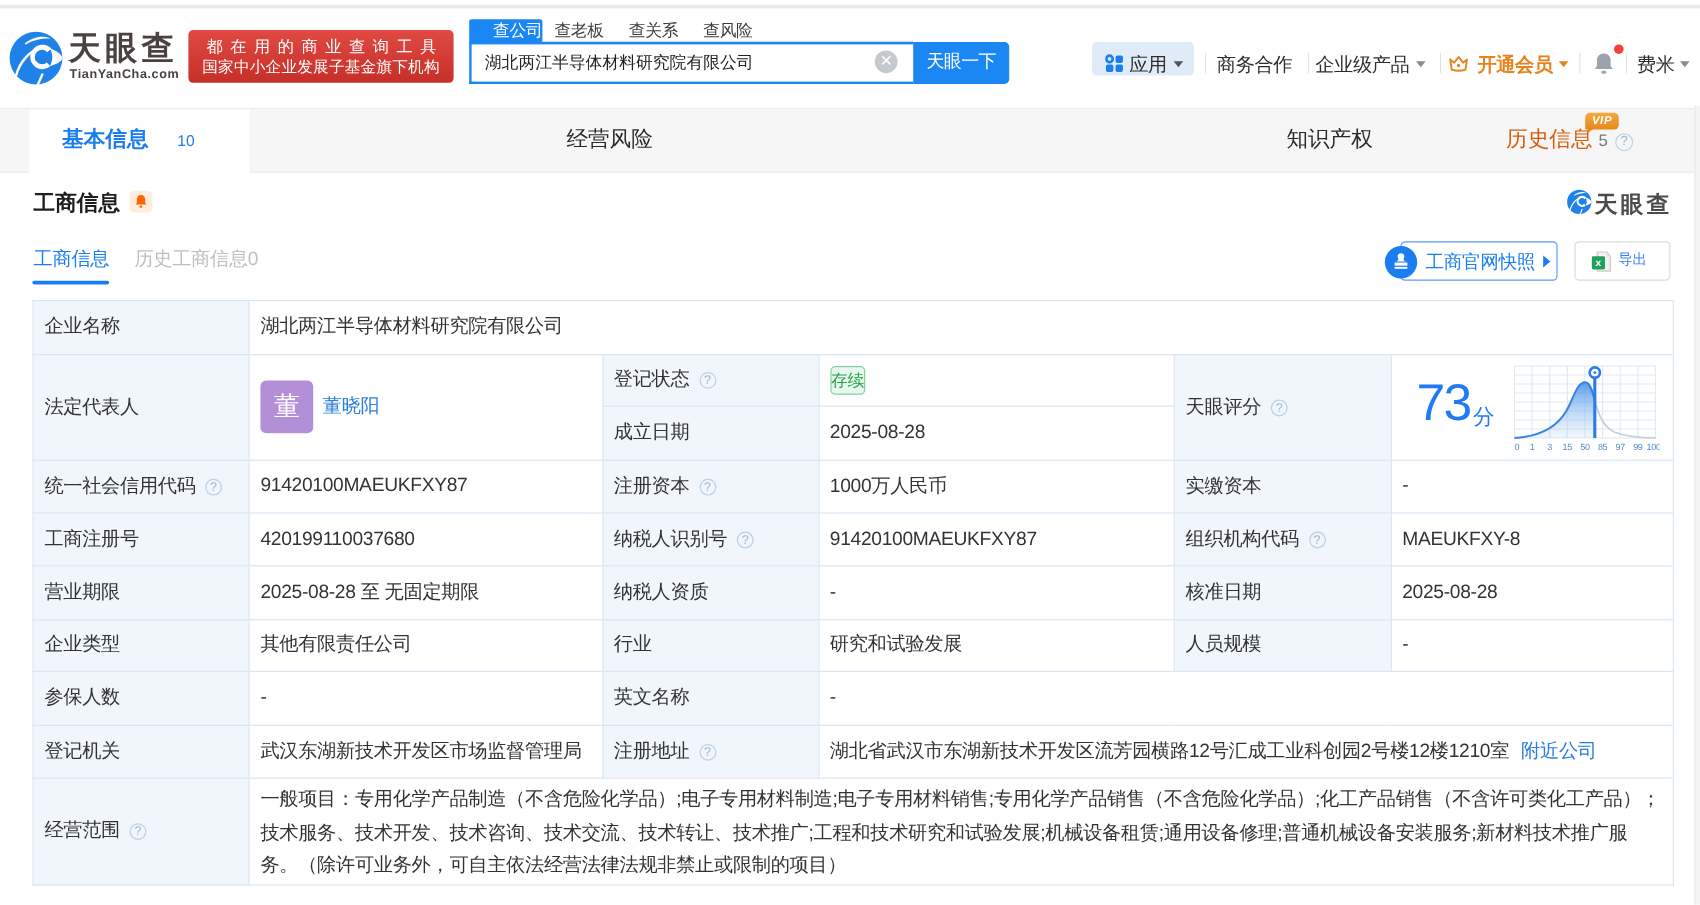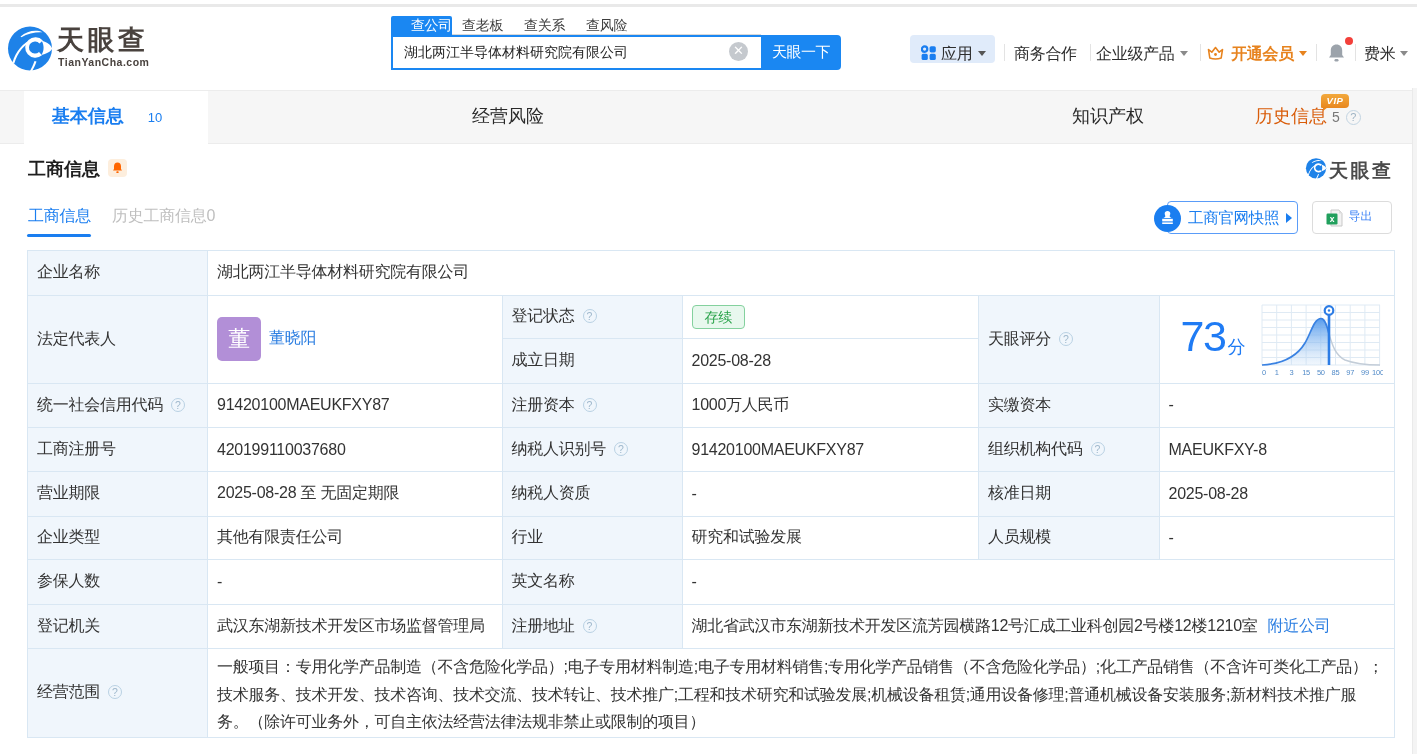--- a/index.html
+++ b/index.html
@@ -60,21 +60,21 @@
 #snapbtn .t{position:absolute;left:20px;top:6px;font-size:15.5px;color:#1a7ef0;letter-spacing:-0.3px}
 #snaptri{position:absolute;left:118px;top:10.5px;width:0;height:0;border-top:5px solid transparent;border-bottom:5px solid transparent;border-left:6px solid #1a7ef0}
 #snapcircle{position:absolute;left:1154px;top:205px;width:27px;height:27px;border-radius:50%;background:#1a7ef0}
 #expbtn{position:absolute;left:1311.5px;top:200.5px;width:80.5px;height:33.5px;border:1px solid #dcdcdc;border-radius:4px}
 #expbtn .t{position:absolute;left:36px;top:6px;font-size:12px;color:#3b82f6}
 
 #tbl{position:absolute;left:27px;top:250px;width:1367px;border-collapse:collapse;table-layout:fixed}
 #tbl td{border:1px solid #d9e7f3;font-size:16px;color:#333;padding:0 0 0 9px;vertical-align:middle;letter-spacing:-0.25px}
 #tbl td.l{background:#f0f6fc}
 #tbl .q{display:inline-block;width:14px;height:14px;border:1px solid #b9d1e3;border-radius:50%;color:#9fb8cc;font-size:10.5px;line-height:12.5px;text-align:center;margin-left:8px;vertical-align:1px;padding:0;letter-spacing:0}
-.tag-green{display:inline-block;height:24px;line-height:22px;padding:0 12px;border:1px solid #84d19e;background:#e8f8ee;border-radius:4px;color:#28a249;font-size:14px}
+.tag-green{display:inline-block;height:24px;line-height:22px;padding:0 0;border:1px solid #84d19e;background:#e8f8ee;border-radius:4px;color:#28a249;font-size:14px}
 .avatar{display:inline-block;width:44px;height:44px;background:#b28fd7;border-radius:5px;color:#fff;font-size:22px;text-align:center;line-height:44px;vertical-align:middle}
 .bluelink{color:#2a7de1;text-decoration:none}
 
 #score73{position:absolute;left:21px;top:19px;font-size:43px;line-height:43px;font-weight:normal;color:#1f7bf4;letter-spacing:-1.5px}
 #scorefen{position:absolute;left:68px;top:42px;font-size:18px;line-height:18px;color:#1f7bf4}
 
 #scrollbar{position:absolute;right:0;top:88px;width:5px;height:666px;background:#f4f4f4;border-left:1px solid #eaeaea}
 </style>
 </head>
 <body>
@@ -87,20 +87,24 @@
       <path d="M14.5 12.5 C21 6.8 30 5.2 36.5 8.2 C30 7.8 21.5 9.3 15.5 13.2 Z" fill="#fff"></path>
       <path d="M6.5 38.5 C9.5 27.5 17 18.5 27 15 L28 16.3 C18.5 20 11.5 28.5 8.3 39.5 Z" fill="#fff"></path>
       <path d="M36.8 16.5 A10.2 10.2 0 1 0 36.0 31.3 L33.0 28.0 A6 6 0 1 1 33.5 19.6 Z" fill="#fff"></path>
       <path d="M35.5 16.5 C41 18 45 21 46.2 24.5 C45 27.7 40 30 35.5 31 C38.3 26.8 38.3 21 35.5 16.5 Z" fill="#fff"></path>
       <path d="M28.5 37 C27 41 25.5 44.5 23.5 48 L25.5 48.2 C27.5 44.8 29.3 41 30.5 37.5 Z" fill="#fff"></path>
     </svg>
   </div>
   <div id="logo-tyc">天眼查</div>
   <div id="logo-sub">TianYanCha.com</div>
 
+  <div id="redbox">
+    <div class="l1">都在用的商业查询工具</div>
+    <div class="l2">国家中小企业发展子基金旗下机构</div>
+  </div>
 
   <div class="stab" id="stab1">查公司</div>
   <div class="stab" style="left:462px">查老板</div>
   <div class="stab" style="left:524px">查关系</div>
   <div class="stab" style="left:586px">查风险</div>
   <div style="position:absolute;left:452px;top:34px;width:309px;height:1px;background:#d8d8d8"></div>
   <div id="sinput">湖北两江半导体材料研究院有限公司</div>
   <div id="sclear">✕</div>
   <div id="sbtn">天眼一下</div>
 

